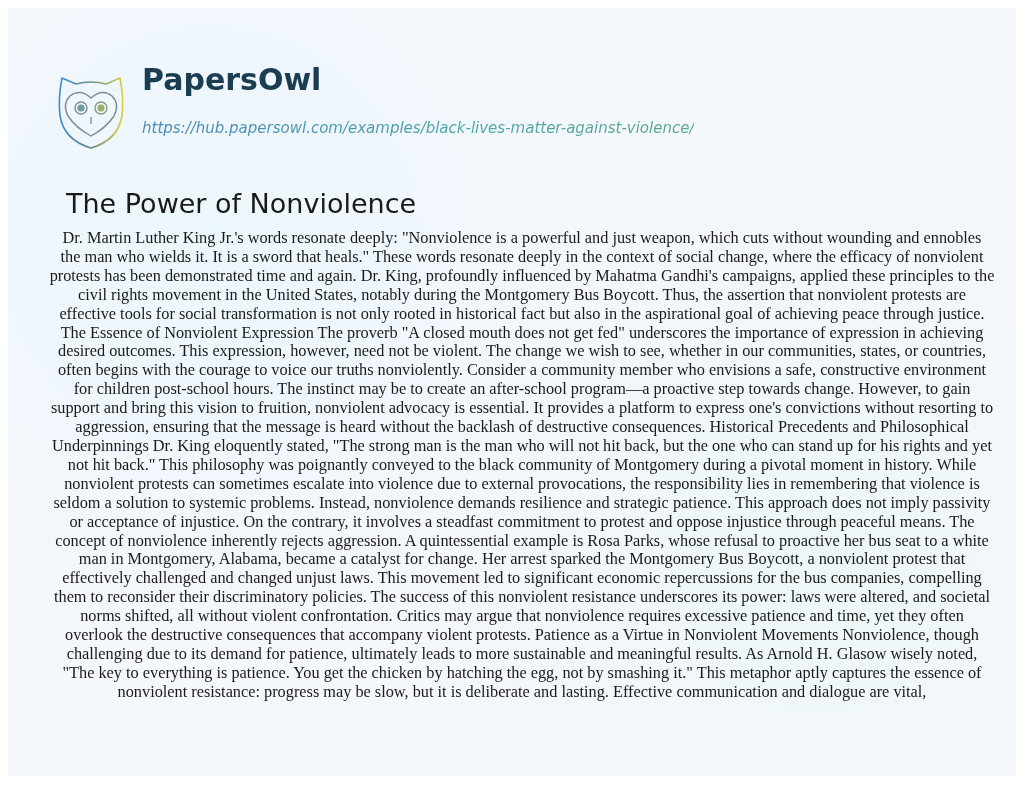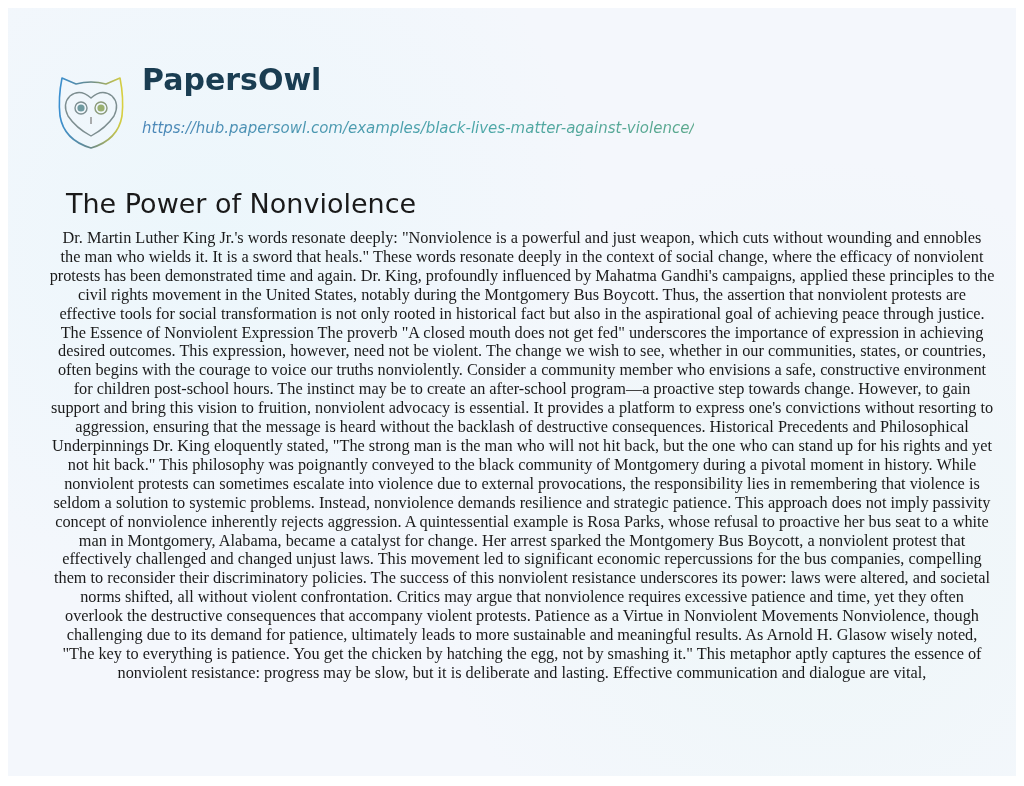--- a/index.html
+++ b/index.html
@@ -133,20 +133,21 @@
     <span class="line">The Essence of Nonviolent Expression The proverb "A closed mouth does not get fed" underscores the importance of expression in achieving</span>
     <span class="line">desired outcomes. This expression, however, need not be violent. The change we wish to see, whether in our communities, states, or countries,</span>
     <span class="line">often begins with the courage to voice our truths nonviolently. Consider a community member who envisions a safe, constructive environment</span>
     <span class="line">for children post-school hours. The instinct may be to create an after-school program—a proactive step towards change. However, to gain</span>
     <span class="line">support and bring this vision to fruition, nonviolent advocacy is essential. It provides a platform to express one's convictions without resorting to</span>
     <span class="line">aggression, ensuring that the message is heard without the backlash of destructive consequences. Historical Precedents and Philosophical</span>
     <span class="line">Underpinnings Dr. King eloquently stated, "The strong man is the man who will not hit back, but the one who can stand up for his rights and yet</span>
     <span class="line">not hit back." This philosophy was poignantly conveyed to the black community of Montgomery during a pivotal moment in history. While</span>
     <span class="line">nonviolent protests can sometimes escalate into violence due to external provocations, the responsibility lies in remembering that violence is</span>
     <span class="line">seldom a solution to systemic problems. Instead, nonviolence demands resilience and strategic patience. This approach does not imply passivity</span>
+    <span class="line">or acceptance of injustice. On the contrary, it involves a steadfast commitment to protest and oppose injustice through peaceful means. The</span>
     <span class="line">concept of nonviolence inherently rejects aggression. A quintessential example is Rosa Parks, whose refusal to proactive her bus seat to a white</span>
     <span class="line">man in Montgomery, Alabama, became a catalyst for change. Her arrest sparked the Montgomery Bus Boycott, a nonviolent protest that</span>
     <span class="line">effectively challenged and changed unjust laws. This movement led to significant economic repercussions for the bus companies, compelling</span>
     <span class="line">them to reconsider their discriminatory policies. The success of this nonviolent resistance underscores its power: laws were altered, and societal</span>
     <span class="line">norms shifted, all without violent confrontation. Critics may argue that nonviolence requires excessive patience and time, yet they often</span>
     <span class="line">overlook the destructive consequences that accompany violent protests. Patience as a Virtue in Nonviolent Movements Nonviolence, though</span>
     <span class="line">challenging due to its demand for patience, ultimately leads to more sustainable and meaningful results. As Arnold H. Glasow wisely noted,</span>
     <span class="line">"The key to everything is patience. You get the chicken by hatching the egg, not by smashing it." This metaphor aptly captures the essence of</span>
     <span class="line">nonviolent resistance: progress may be slow, but it is deliberate and lasting. Effective communication and dialogue are vital,</span>
   </p>

